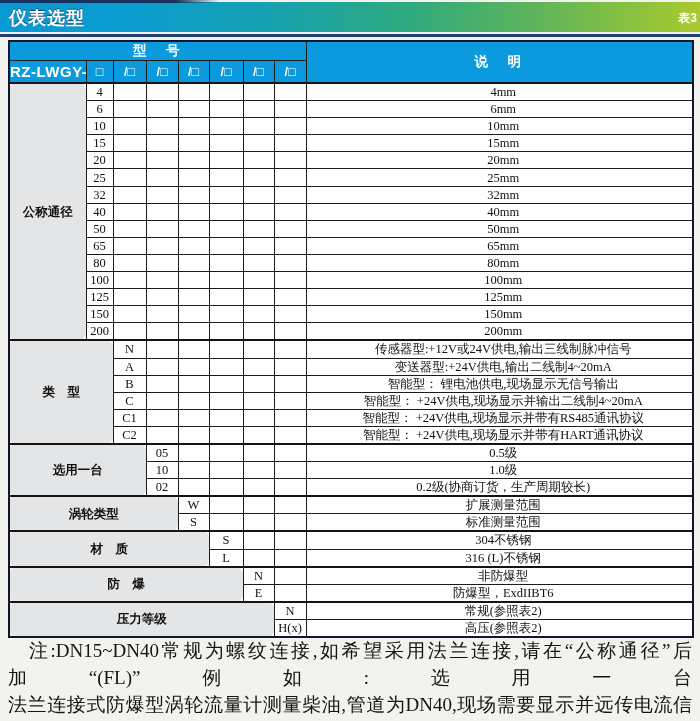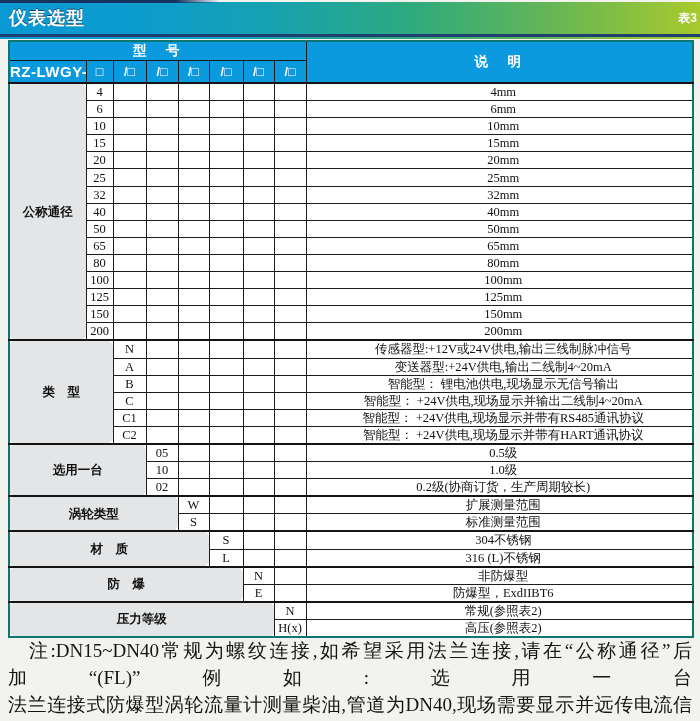--- a/index.html
+++ b/index.html
@@ -4,21 +4,21 @@
 <style>
   html,body{margin:0;padding:0;}
   body{
     width:700px;height:721px;position:relative;overflow:hidden;
     background:#f2f2ef;
     font-family:"Liberation Serif","DejaVu Serif",serif;
     color:#111;
   }
   
   .banner{
-    position:absolute;left:0;top:2px;width:700px;height:37px;
+    position:absolute;left:0;top:2px;width:700px;height:30px;
     background:linear-gradient(90deg,#0899d2 0%,#0b9cd0 18%,#16a1b2 38%,#2daa7f 58%,#63b557 78%,#a8ca2d 100%);
   }
   .banner::before{
     content:"";position:absolute;left:0;top:-2px;width:220px;height:3px;
     background:linear-gradient(90deg,#16335f 0%,#16335f 80%,rgba(22,51,95,0) 100%);
   }
   .banner-title{
     position:absolute;left:9px;top:5px;
     font:bold 18px/22px "Liberation Sans","DejaVu Sans",sans-serif;
     color:#ffffff;letter-spacing:1px;
@@ -30,21 +30,21 @@
     color:#ffffff;
   }
   .navy-rule{
     position:absolute;left:0;top:34px;width:700px;height:3px;
     background:#204070;
   }
   
   table.sel{
     position:absolute;left:8px;top:40px;width:684px;
     border-collapse:collapse;table-layout:fixed;
-    background:#ffffff;border:2px solid #0f766e;
+    background:#ffffff;border:2px solid #0f172a;
   }
   .sel th,.sel td{
     border:1px solid #1c1c1c;
     overflow:hidden;white-space:nowrap;
     padding:0;
   }
   .sel thead th{
     background:#0c9ade;color:#ffffff;
     font-family:"Liberation Sans","DejaVu Sans",sans-serif;
     text-align:center;vertical-align:middle;

